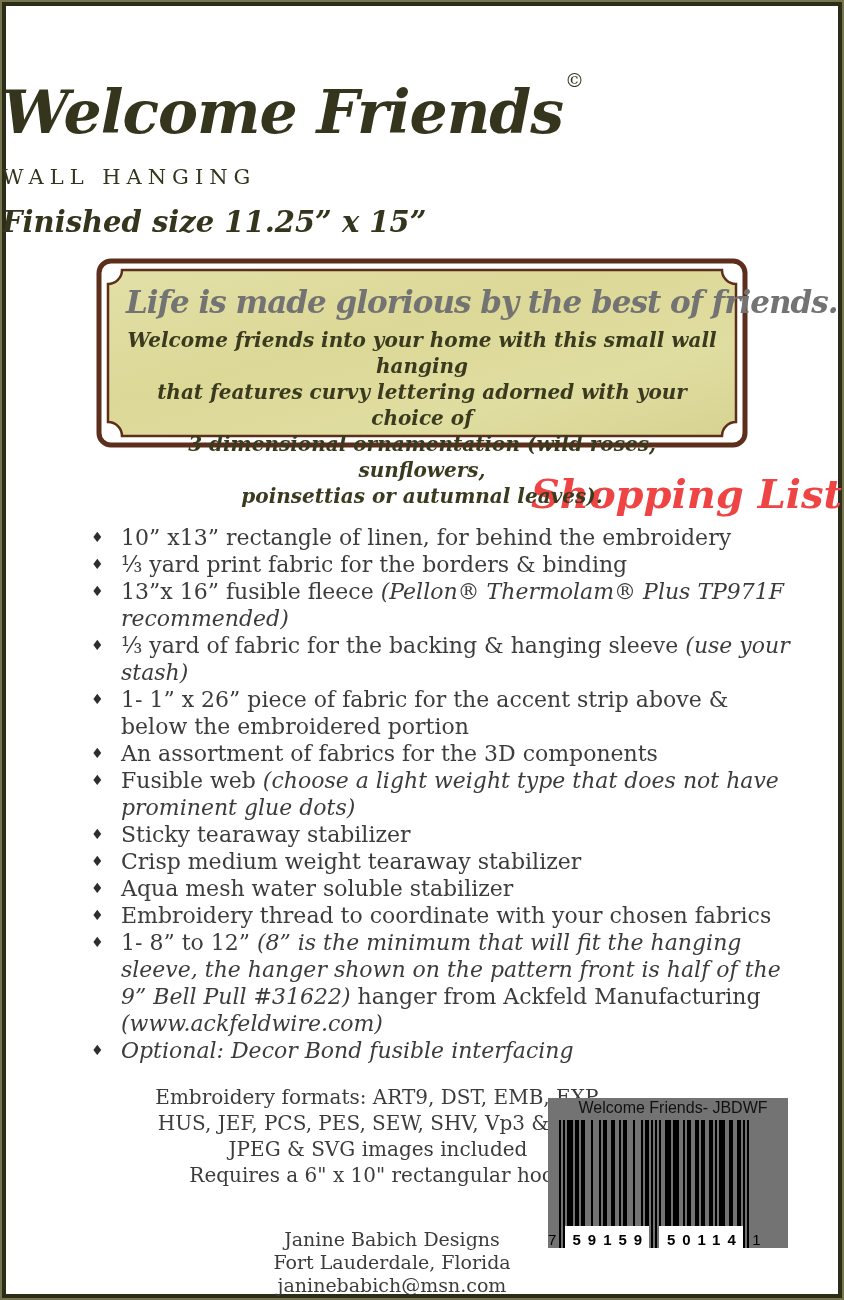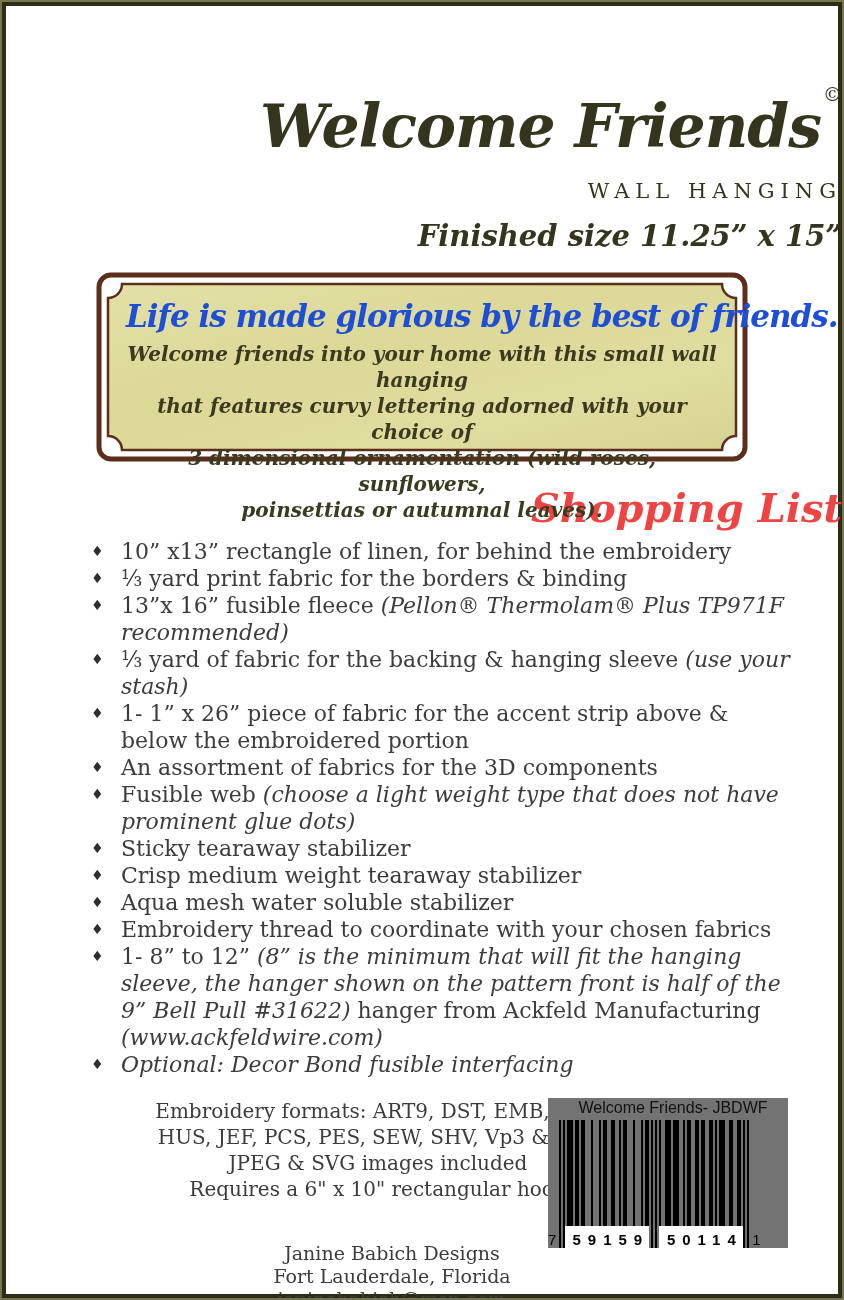--- a/index.html
+++ b/index.html
@@ -8,21 +8,21 @@
     position:relative;
     width:844px; height:1300px;
     background:#ffffff;
     border:2px solid #75754e;
     box-shadow: inset 0 0 0 4px #2c2c18;
     overflow:hidden;
     font-family:"DejaVu Serif", serif;
     color:#39391f;
   }
   
-  .logo-block { padding-top:44px; text-align:right; }
+  .logo-block { padding-top:30px; text-align:left; }
   .logo-script {
     font-family:"DejaVu Serif", serif;
     font-style:italic; font-weight:bold;
     font-size:60px; line-height:96px;
     color:#35351d; letter-spacing:-1px;
     white-space:nowrap;
   }
   .logo-script .copy {
     font-size:19px; font-style:normal; font-weight:normal;
     vertical-align:46px; letter-spacing:0; margin-left:2px;
@@ -42,21 +42,21 @@
   .plaque svg { position:absolute; inset:0; }
   .plaque-text {
     position:absolute; inset:0;
     padding:24px 30px 0;
     text-align:center;
   }
   .plaque-headline {
     font-family:"DejaVu Serif", serif;
     font-style:italic; font-weight:bold;
     font-size:31px; line-height:40px;
-    color:#1d4ed8; letter-spacing:-1px;
+    color:#737373; letter-spacing:-1px;
     white-space:nowrap;
   }
   .plaque-body {
     margin-top:5px;
     font-style:italic; font-weight:bold;
     font-size:20px; line-height:26px;
     color:#3a3a1e;
     white-space:pre-line;
   }
   

